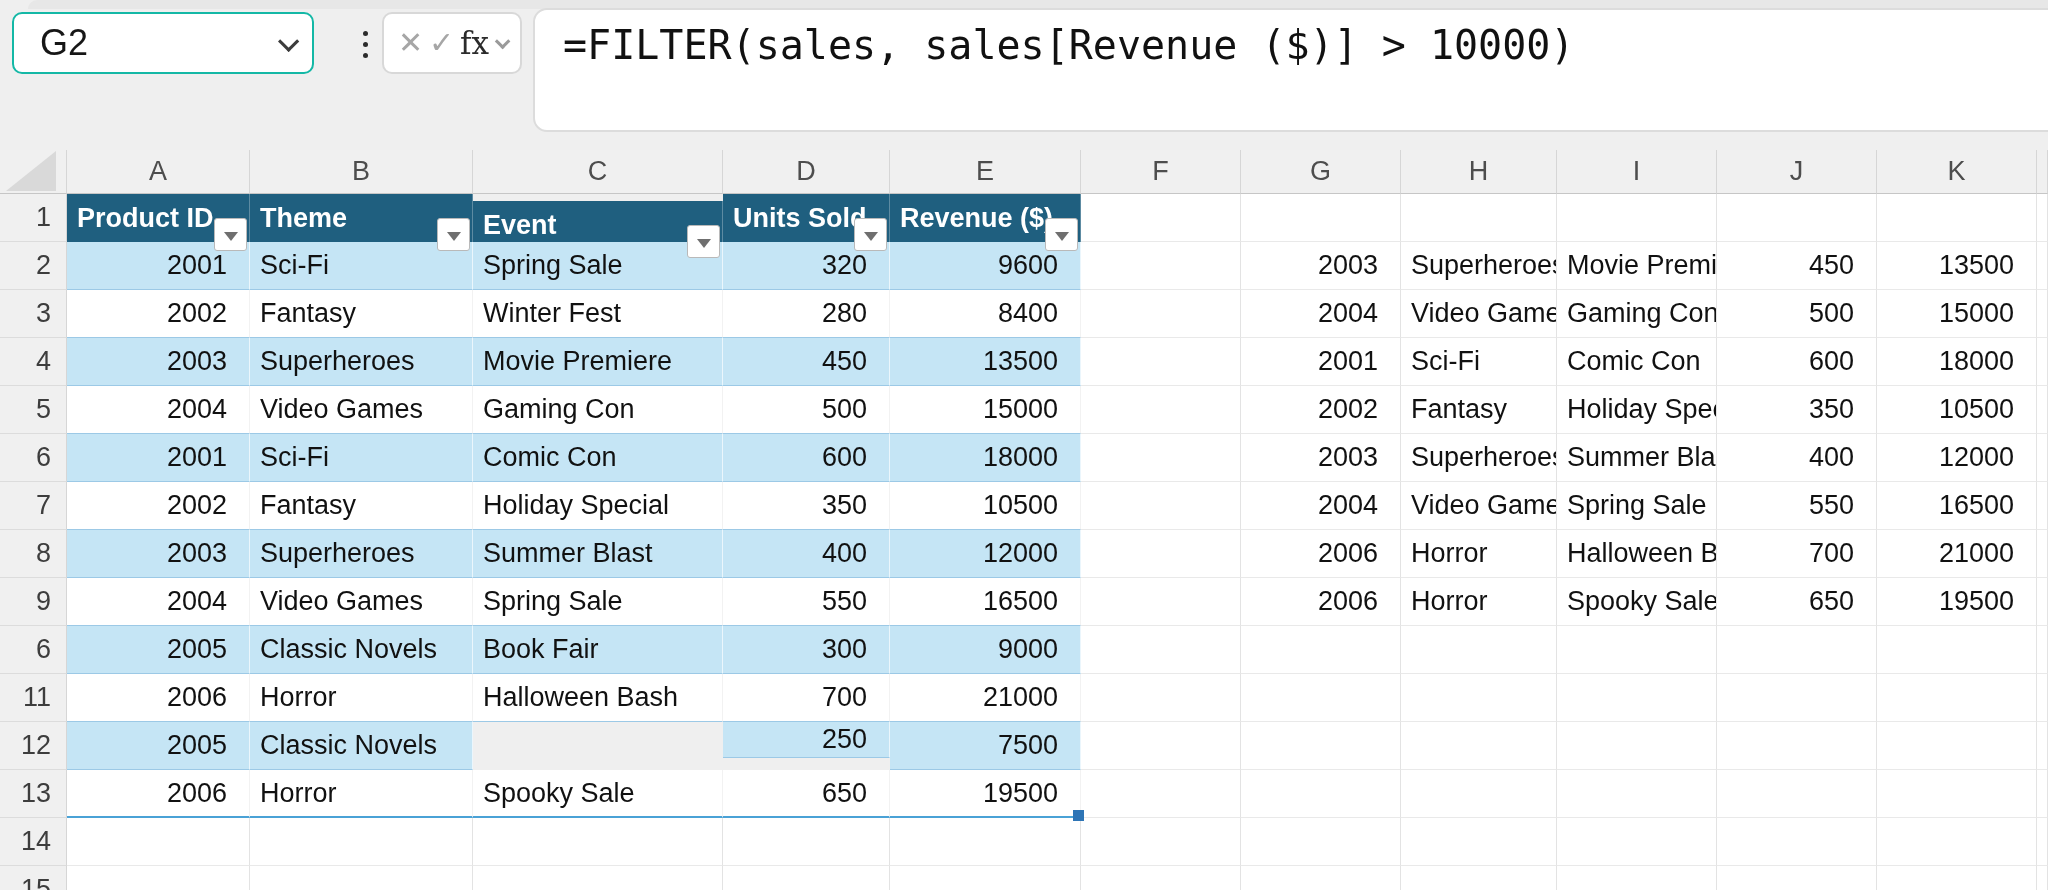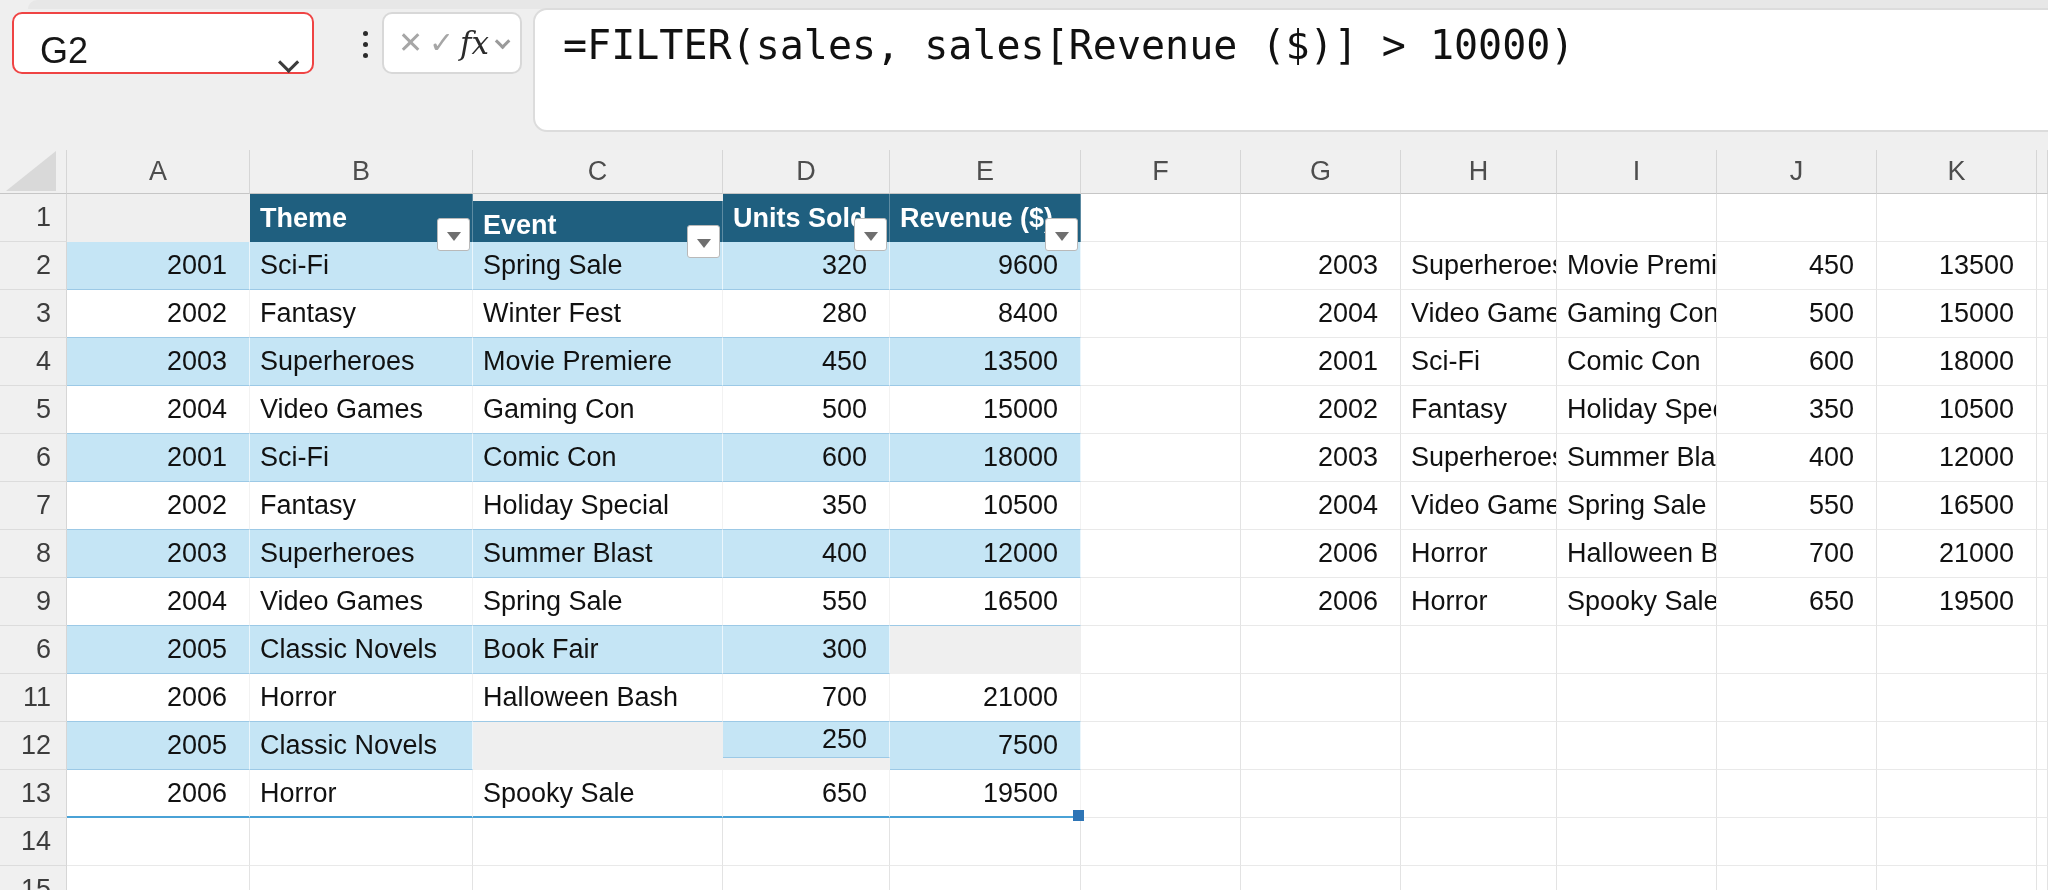--- a/index.html
+++ b/index.html
@@ -5,36 +5,36 @@
   * { margin:0; padding:0; box-sizing:border-box; }
   html,body { background:#efefef; }
   #screen {
     position:relative; width:2048px; height:890px; overflow:hidden;
     background:#efefef; font-family:"Liberation Sans", sans-serif;
   }
   
   #top-edge { position:absolute; left:28px; right:0; top:0; height:9px; background:#e7e7e7; border-radius:14px 0 0 0; }
   .namebox {
     position:absolute; left:12px; top:12px; width:302px; height:62px;
-    background:#fff; border:2px solid #ef4444; border-radius:10px;
-    display:flex; align-items:flex-end; padding:0 18px 0 26px;
+    background:#fff; border:2px solid #14b8a6; border-radius:10px;
+    display:flex; align-items:center; padding:0 18px 0 26px;
   }
   .namebox .val { font-size:36px; color:#161616; flex:1; }
   .chev { width:15px; height:15px; border-right:3.5px solid #3c3c3c; border-bottom:3.5px solid #3c3c3c; transform:rotate(45deg) translateY(-3px); }
   .chev.small { width:11px; height:11px; border-color:#9a9a9a; border-width:3px; }
   .grip { position:absolute; left:357px; top:24px; width:16px; height:40px; display:flex; flex-direction:column; align-items:center; justify-content:center; gap:6px; }
   .grip i { width:5px; height:5px; border-radius:50%; background:#2b2b2b; }
   .fxbox {
     position:absolute; left:382px; top:12px; width:140px; height:62px;
     background:#fff; border:2px solid #d8d8d8; border-radius:10px;
     display:flex; align-items:center; justify-content:space-evenly; padding:0 8px;
   }
   .icon-x { font-size:30px; color:#a6a6a6; line-height:1; }
   .icon-check { font-size:30px; color:#a6a6a6; line-height:1; }
-  .icon-fx { font-family:"DejaVu Serif", serif; font-style:italic; font-size:31px; color:#2b2b2b; }
+  .icon-fx { font-family:"DejaVu Serif", serif; font-size:31px; color:#2b2b2b; }
   .formulabar {
     position:absolute; left:533px; top:8px; right:-24px; height:124px;
     background:#fff; border:2px solid #dcdcdc; border-radius:14px;
     padding:12px 0 0 28px; overflow:hidden;
   }
   .formulabar .formula { font-family:"DejaVu Sans Mono", monospace; font-size:40px; color:#111; white-space:pre; }
   
   #grid { position:absolute; left:0; top:150px; right:0; bottom:0; }
   .colhdr {
     position:absolute; top:0; height:44px; background:#f0f0f0;
@@ -127,20 +127,26 @@
       <div class="rowhdr" style="top: 284px; height: 48px;">6</div>
       <div class="rowhdr" style="top: 332px; height: 48px;">7</div>
       <div class="rowhdr" style="top: 380px; height: 48px;">8</div>
       <div class="rowhdr" style="top: 428px; height: 48px;">9</div>
       <div class="rowhdr" style="top: 476px; height: 48px;">6</div>
       <div class="rowhdr" style="top: 524px; height: 48px;">11</div>
       <div class="rowhdr" style="top: 572px; height: 48px;">12</div>
       <div class="rowhdr" style="top: 620px; height: 48px;">13</div>
       <div class="rowhdr" style="top: 668px; height: 48px;">14</div>
       <div class="rowhdr" style="top: 716px; height: 48px;">15</div>
+      <div class="cell th" style="left: 67px; top: 44px; width: 183px; height: 48px;">
+        <span class="hlabel">Product ID</span>
+        <span class="filterbtn">
+          <span class="tri-down"></span>
+        </span>
+      </div>
       <div class="cell th" style="left: 250px; top: 44px; width: 223px; height: 48px;">
         <span class="hlabel">Theme</span>
         <span class="filterbtn">
           <span class="tri-down"></span>
         </span>
       </div>
       <div class="cell th" style="left: 473px; top: 51px; width: 250px; height: 48px;">
         <span class="hlabel">Event</span>
         <span class="filterbtn">
           <span class="tri-down"></span>
@@ -258,20 +264,21 @@
       <div class="cell num" style="left: 1241px; top: 428px; width: 160px; height: 48px;">2006</div>
       <div class="cell txt" style="left: 1401px; top: 428px; width: 156px; height: 48px;">Horror</div>
       <div class="cell txt" style="left: 1557px; top: 428px; width: 160px; height: 48px;">Spooky Sale</div>
       <div class="cell num" style="left: 1717px; top: 428px; width: 160px; height: 48px;">650</div>
       <div class="cell num" style="left: 1877px; top: 428px; width: 160px; height: 48px;">19500</div>
       <div class="cell txt" style="left: 2037px; top: 428px; width: 11px; height: 48px;"></div>
       <div class="cell tbody num band" style="left: 67px; top: 476px; width: 183px; height: 48px;">2005</div>
       <div class="cell tbody txt band" style="left: 250px; top: 476px; width: 223px; height: 48px;">Classic Novels</div>
       <div class="cell tbody txt band" style="left: 473px; top: 476px; width: 250px; height: 48px;">Book Fair</div>
       <div class="cell tbody num band" style="left: 723px; top: 476px; width: 167px; height: 48px;">300</div>
+      <div class="cell tbody num band" style="left: 890px; top: 476px; width: 191px; height: 48px;">9000</div>
       <div class="cell txt" style="left: 1081px; top: 476px; width: 160px; height: 48px;"></div>
       <div class="cell txt" style="left: 1241px; top: 476px; width: 160px; height: 48px;"></div>
       <div class="cell txt" style="left: 1401px; top: 476px; width: 156px; height: 48px;"></div>
       <div class="cell txt" style="left: 1557px; top: 476px; width: 160px; height: 48px;"></div>
       <div class="cell txt" style="left: 1717px; top: 476px; width: 160px; height: 48px;"></div>
       <div class="cell txt" style="left: 1877px; top: 476px; width: 160px; height: 48px;"></div>
       <div class="cell txt" style="left: 2037px; top: 476px; width: 11px; height: 48px;"></div>
       <div class="cell tbody num" style="left: 67px; top: 524px; width: 183px; height: 48px;">2006</div>
       <div class="cell tbody txt" style="left: 250px; top: 524px; width: 223px; height: 48px;">Horror</div>
       <div class="cell tbody txt" style="left: 473px; top: 524px; width: 250px; height: 48px;">Halloween Bash</div>

